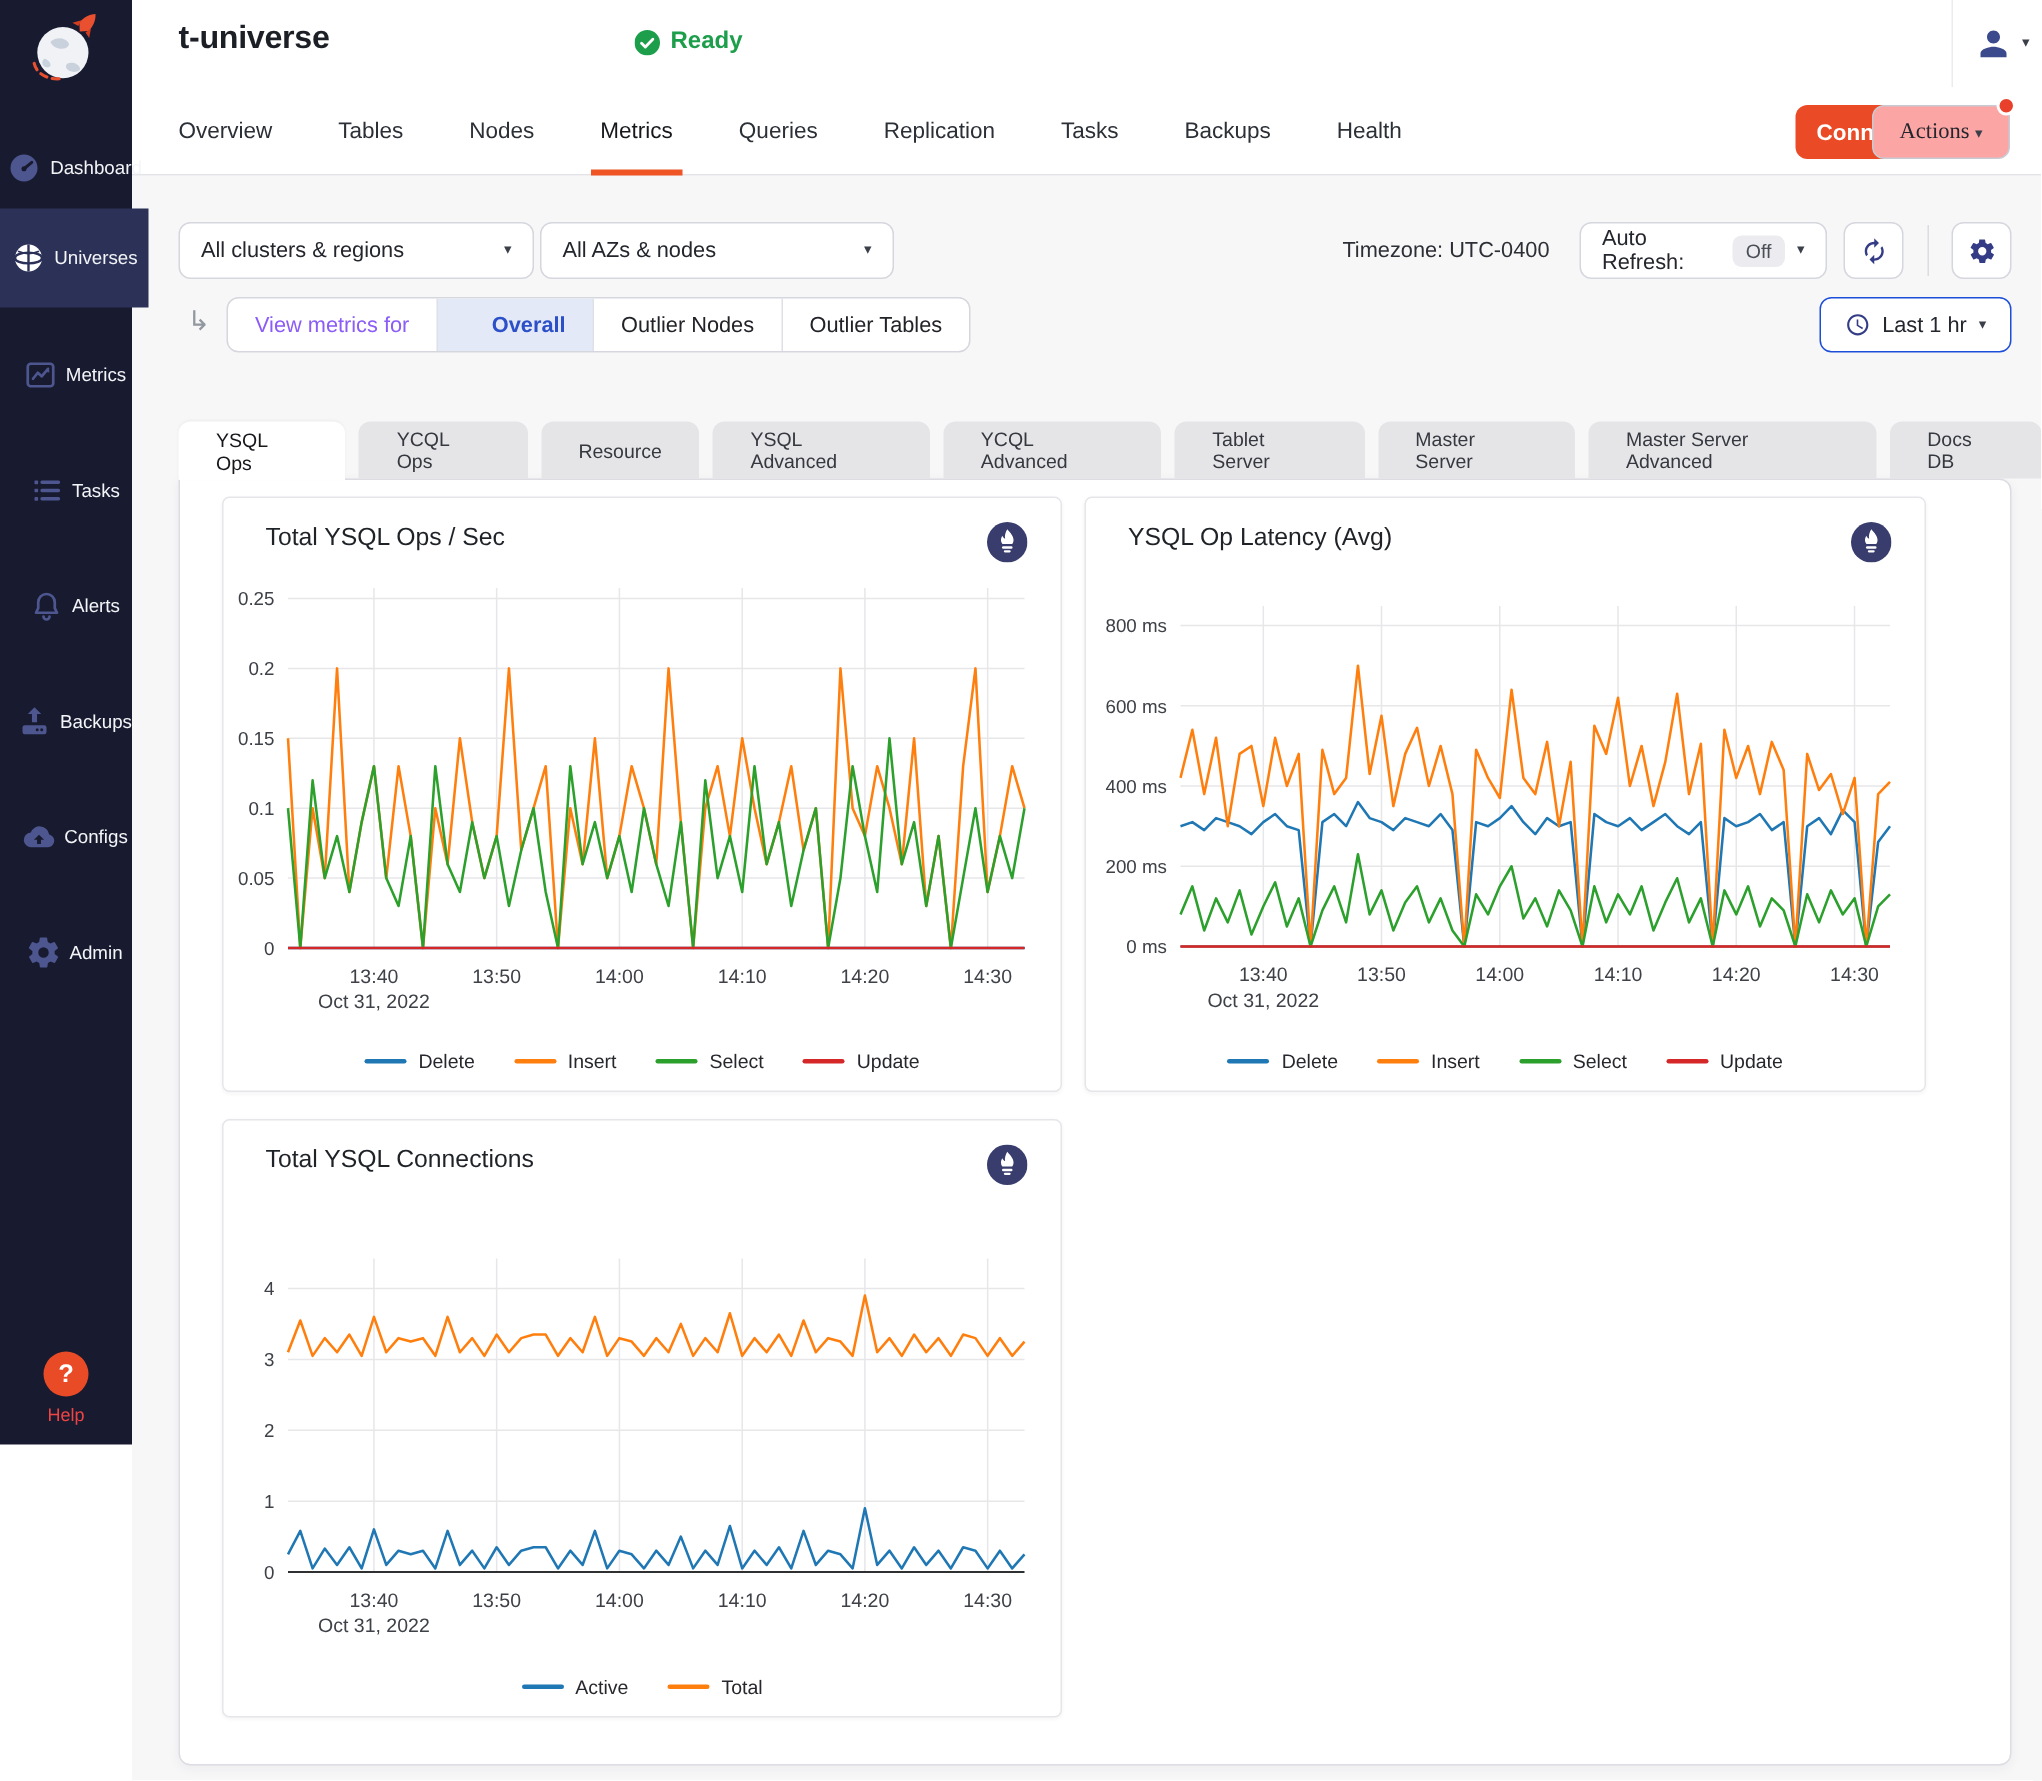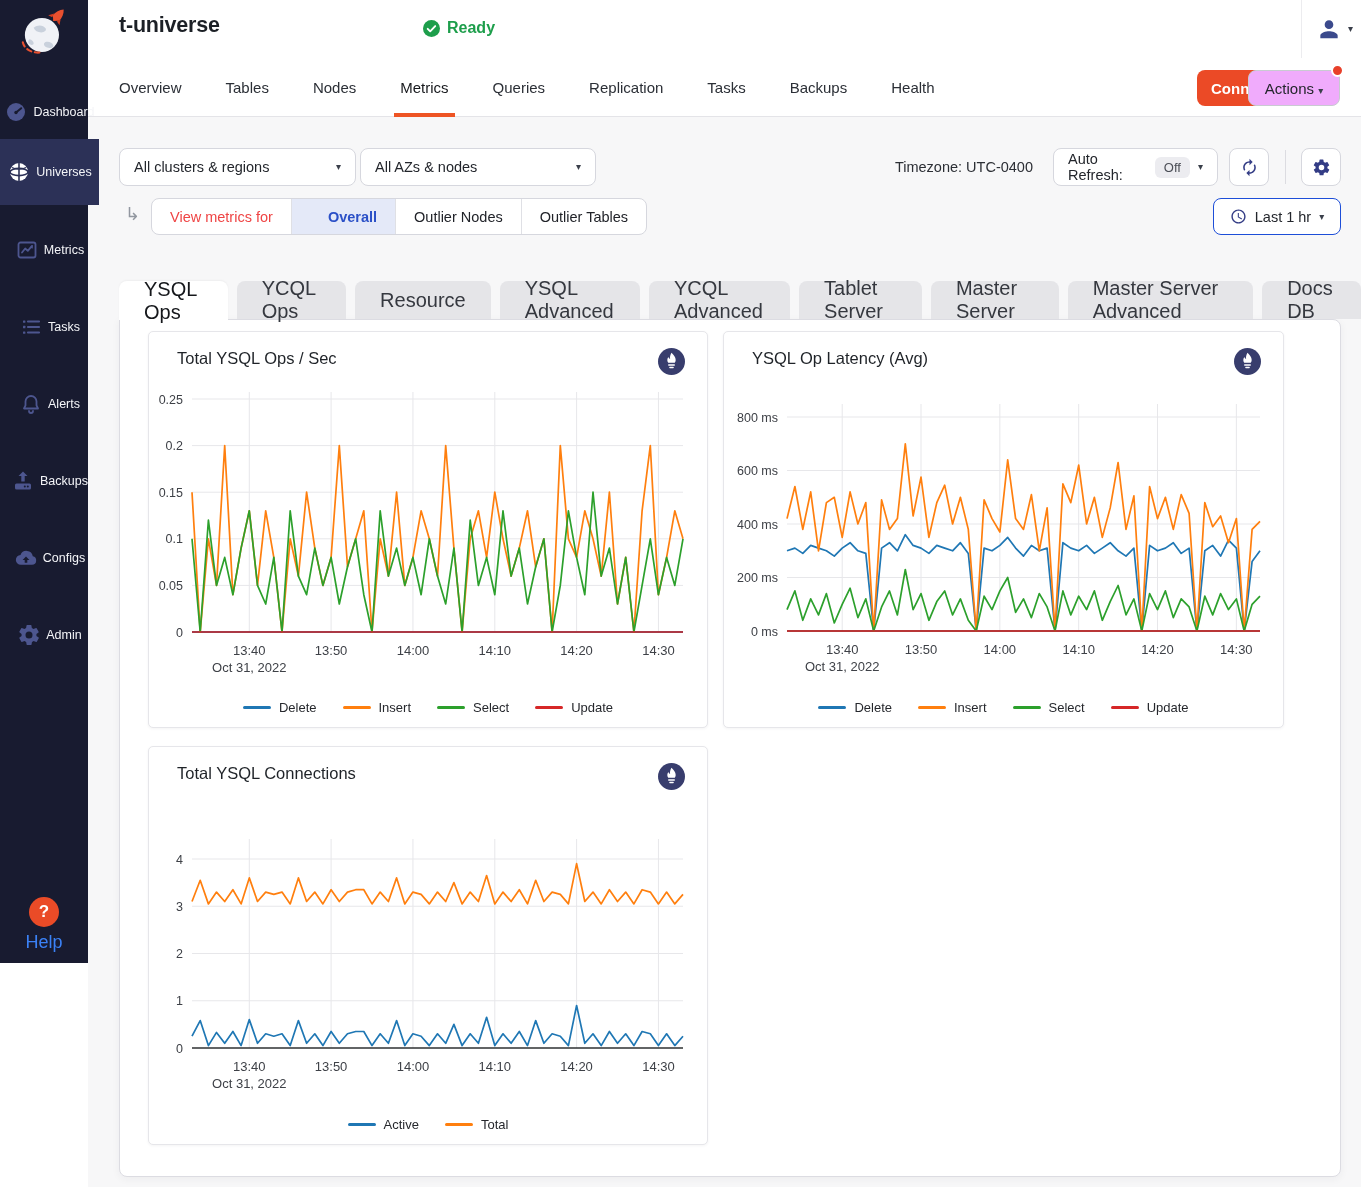--- a/index.html
+++ b/index.html
@@ -9,58 +9,58 @@
 
   
   .sidebar { position:absolute; left:0; top:0; width:88px; height:963px; background:#181b30; z-index:5; }
   .logo { position:absolute; left:14px; top:3px; width:60px; height:62px; }
   .side-item { position:absolute; left:0; width:99px; height:64px; display:flex; flex-direction:row; align-items:center; justify-content:center; gap:5px; cursor:pointer; color:#4d568f; --tile:#181b30; }
   .side-item.active { background:#2c3157; color:#ffffff; --tile:#2c3157; }
   .side-item .slabel { color:#f4f5f8; font-size:12.5px; }
   .side-item svg { width:24px; height:24px; }
   .help-item { position:absolute; left:0; top:893px; width:88px; height:64px; display:flex; flex-direction:column; align-items:center; justify-content:center; gap:5px; cursor:pointer; }
   .help-circle { width:30px; height:30px; border-radius:50%; background:#ea4b27; color:#fff; font-weight:bold; font-size:17px; display:flex; align-items:center; justify-content:center; }
-  .help-item .slabel { color:#3b82f6; font-size:18px;text-align:center; }
+  .help-item .slabel { color:#ef4444; font-size:12px;text-align:center; }
 
   
   .topbar { position:absolute; left:88px; top:0; right:0; height:58px; background:#fff; z-index:4; }
   .uni-title { position:absolute; left:31px; top:13px; font-size:21.5px; font-weight:bold; color:#1c2026; letter-spacing:-0.2px; }
   .ready { position:absolute; left:335px; top:19px; display:flex; align-items:center; gap:7px; color:#1d9e4b; font-weight:bold; font-size:16px; }
   .hdr-divider { position:absolute; left:1213px; top:0; width:1px; height:58px; background:#ececef; }
   .avatar-wrap { position:absolute; left:1228px; top:16px; display:flex; align-items:center; gap:6px; cursor:pointer; }
   .caret { font-size:10px; color:#3a3f4a; line-height:1; }
 
   .navrow { position:absolute; left:88px; top:58px; right:0; height:59px; background:#fff; border-bottom:1px solid #e4e4e8; z-index:4; }
   .navlinks { position:absolute; left:31px; top:0; height:59px; display:flex; align-items:stretch; gap:44px; }
   .navlink { display:flex; align-items:center; font-size:15px; color:#2b2f36; cursor:pointer; position:relative; }
   .navlink.active { color:#16181c; }
   .navlink.active::after { content:""; position:absolute; left:-6px; right:-6px; bottom:0; height:4px; background:#ee5424; }
   .connect-btn { position:absolute; left:1064px; top:12px; width:88px; height:36px; background:#eb4a26; color:#fff; font-size:15px; font-weight:bold; border:none; border-radius:8px; cursor:pointer;margin-left:45px; }
-  .actions-btn { position:absolute; left:1160px; top:12px; width:92px; height:36px; background:#f0abfc; color:#23262c; font-size:15px; border:1px solid #c9cad2; border-radius:8px; cursor:pointer; }
+  .actions-btn { position:absolute; left:1160px; top:12px; width:92px; height:36px; background:#fca5a5; color:#23262c; font-size:15px; border:1px solid #c9cad2; border-radius:8px; cursor:pointer;font-family:Liberation Serif, serif; }
   .actions-dot { position:absolute; left:1243px; top:6px; width:13px; height:13px; border-radius:50%; background:#e8402a; border:2px solid #fff; }
 
   
   .content { position:absolute; left:88px; top:117px; right:0; bottom:0; background:#f7f7f8; }
   .sel { position:absolute; height:38px; background:#fff; border:1px solid #d6d7de; border-radius:8px; display:flex; align-items:center; padding:0 14px; font-size:14.5px; cursor:pointer; }
   .sel .grow { flex:1; }
   .tz-label { position:absolute; left:772px; top:31px; width:173px; text-align:right; line-height:38px; font-size:14.5px; color:#2c2f35; }
   .icon-btn { position:absolute; width:40px; height:38px; background:#fff; border:1px solid #d6d7de; border-radius:8px; display:flex; align-items:center; justify-content:center; cursor:pointer; }
   .v-div { position:absolute; left:1197px; top:33px; width:1px; height:34px; background:#dcdce1; }
   .off-badge { background:#ececf0; border-radius:6px; padding:3px 9px; font-size:13px; color:#4b4e56; margin:0 8px 0 8px; }
 
   .hook-arrow { position:absolute; left:37px; top:86px; font-size:18px; color:#9297a0; }
   .seg-group { position:absolute; left:63px; top:81px; height:37px; display:flex; background:#fff; border:1px solid #d6d7de; border-radius:8px; overflow:hidden; }
   .seg { display:flex; align-items:center; padding:0 18px; font-size:14.5px; color:#212329; border-right:1px solid #dfe0e5; cursor:pointer; }
   .seg:last-child { border-right:none; }
-  .seg.label-seg { color:#ef4444; cursor:default; }
+  .seg.label-seg { color:#8b5cf6; cursor:default; }
   .seg.selected { background:#e4e9f8; color:#2b50c7; font-weight:bold;padding-left:36px; }
   .time-range { position:absolute; left:1125px; top:81px; width:128px; height:37px; background:#fff; border:1px solid #1d4ed8; border-radius:8px; display:flex; align-items:center; justify-content:center; gap:8px; font-size:14.5px; cursor:pointer; }
 
   .tabstrip { position:absolute; left:31px; top:164px; height:39px; display:flex; gap:9px; z-index:3; }
-  .tab { display:flex; align-items:center; padding:0 25px; height:38px; background:#e5e5e8; border-radius:8px 8px 0 0; font-size:20px; color:#35383f; cursor:pointer; }
+  .tab { display:flex; align-items:center; padding:0 25px; height:38px; background:#e5e5e8; border-radius:8px 8px 0 0; font-size:13px; color:#35383f; cursor:pointer; }
   .tab.active { background:#fff; color:#15171b; height:39px; box-shadow:0 -1px 2px rgba(0,0,0,0.04); }
 
   .panel { position:absolute; left:31px; top:202px; width:1222px; height:858px; background:#fff; border:1px solid #dcdce2; border-radius:0 8px 8px 8px; box-shadow:0 2px 8px rgba(40,40,60,0.05); }
   .chart-card { position:absolute; background:#fff; border:1px solid #e6e6ea; border-radius:5px; box-shadow:0 1px 3px rgba(40,40,60,0.05); }
   .card-title { position:absolute; left:28px; top:17px; font-size:16.5px; font-weight:500; color:#1f2328; z-index:2; }
   .prom { position:absolute; right:22px; top:16px; width:27px; height:27px; cursor:pointer; z-index:2; }
   .plotwrap { position:absolute; left:0; top:0; }
   svg text { font-family:"Liberation Sans", sans-serif; }
   .legend { position:absolute; left:0; right:0; bottom:12px; display:flex; justify-content:center; gap:26px; }
   .li { display:inline-flex; align-items:center; font-size:13px; color:#26282d; cursor:pointer; }

